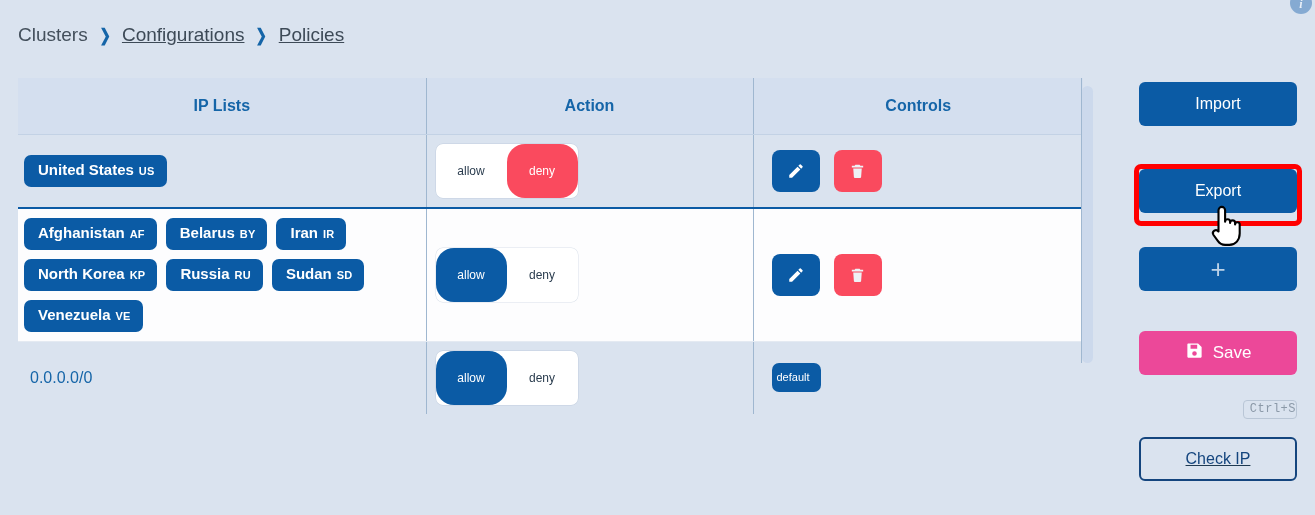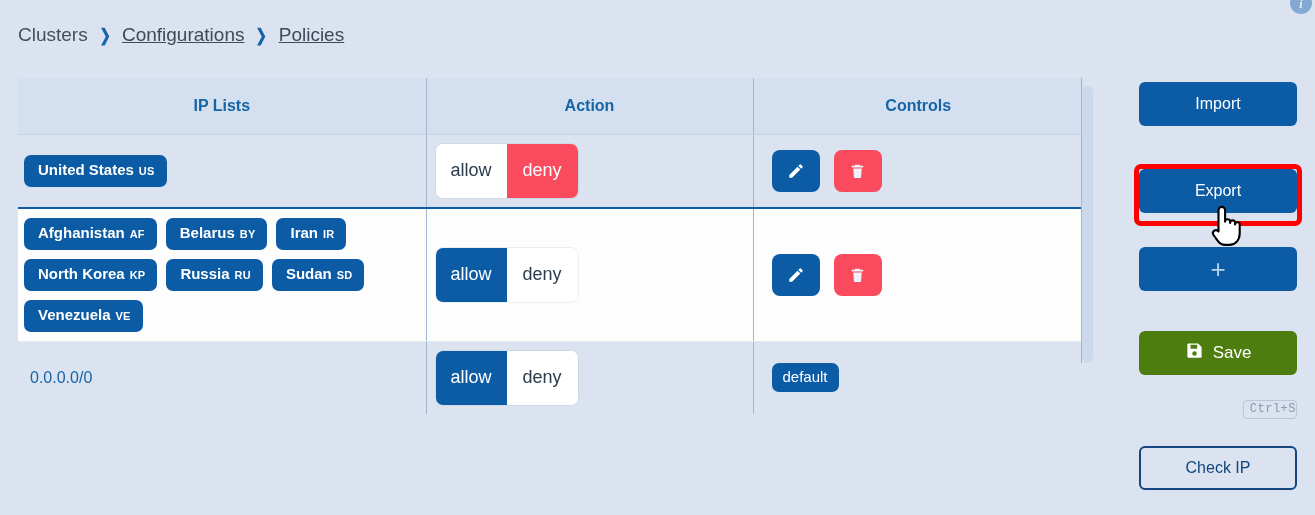--- a/index.html
+++ b/index.html
@@ -136,22 +136,22 @@
     display: inline-flex;
     align-items: baseline;
     gap: 5px;
   }
   .chip .code {
     font-size: 11px;
     font-weight: bold;
     letter-spacing: 0.2px;
   }
   .chip.default-chip {
-    padding: 5px 11px 6px 11px;
-    font-size: 15px;
+    padding: 5px 11px 6px 5px;
+    font-size: 11px;
     font-weight: normal;
   }
 
   .plain-ip {
     color: #1565a8;
     font-size: 16px;
     padding-left: 6px;
   }
 
   
@@ -162,24 +162,25 @@
     background: #ffffff;
     cursor: pointer;
     box-shadow: 0 0 0 0.5px rgba(150,170,195,0.35);
   }
   .toggle .seg {
     min-width: 71px;
     height: 54px;
     display: flex;
     align-items: center;
     justify-content: center;
-    font-size: 18px;
+    font-size: 12px;
     color: #2a3c4e;
     background: #ffffff;
     user-select: none;
+    border-radius: 18px;
   }
   .toggle .seg.on-allow {
     background: #0b5ba5;
     color: #ffffff;
   }
   .toggle .seg.on-deny {
     background: #fa4a5e;
     color: #ffffff;
   }
 
@@ -243,34 +244,34 @@
     font-family: "Liberation Sans", sans-serif;
     font-size: 16px;
     display: flex;
     align-items: center;
     justify-content: center;
     cursor: pointer;
     padding: 0;
   }
   .side-btn.primary { background: #0b5ba5; color: #ffffff; }
   .side-btn.add     { background: #0b5ba5; color: #bcd2e8; font-size: 26px; line-height: 1; }
-  .side-btn.save    { background: #4d7c0f; color: #ffffff; gap: 9px; font-size: 17px; }
+  .side-btn.save    { background: #ec4899; color: #ffffff; gap: 9px; font-size: 17px; }
   .side-btn.outline {
     background: transparent;
     color: #14457e;
     border: 2px solid #14457e;
     font-size: 16px;
   }
 
   .btn-slot { position: absolute; left: 0; }
   .slot-import { top: 0; }
   .slot-export { top: 87px; }
   .slot-add    { top: 165px; }
   .slot-save   { top: 249px; }
-  .slot-check  { top: 364px; }
+  .slot-check  { top: 355px; text-decoration: underline; }
 
   .highlight-ring {
     position: absolute;
     left: -5px;
     top: -5px;
     width: 168px;
     height: 62px;
     border: 5px solid #ff0000;
     border-radius: 7px;
     pointer-events: none;

